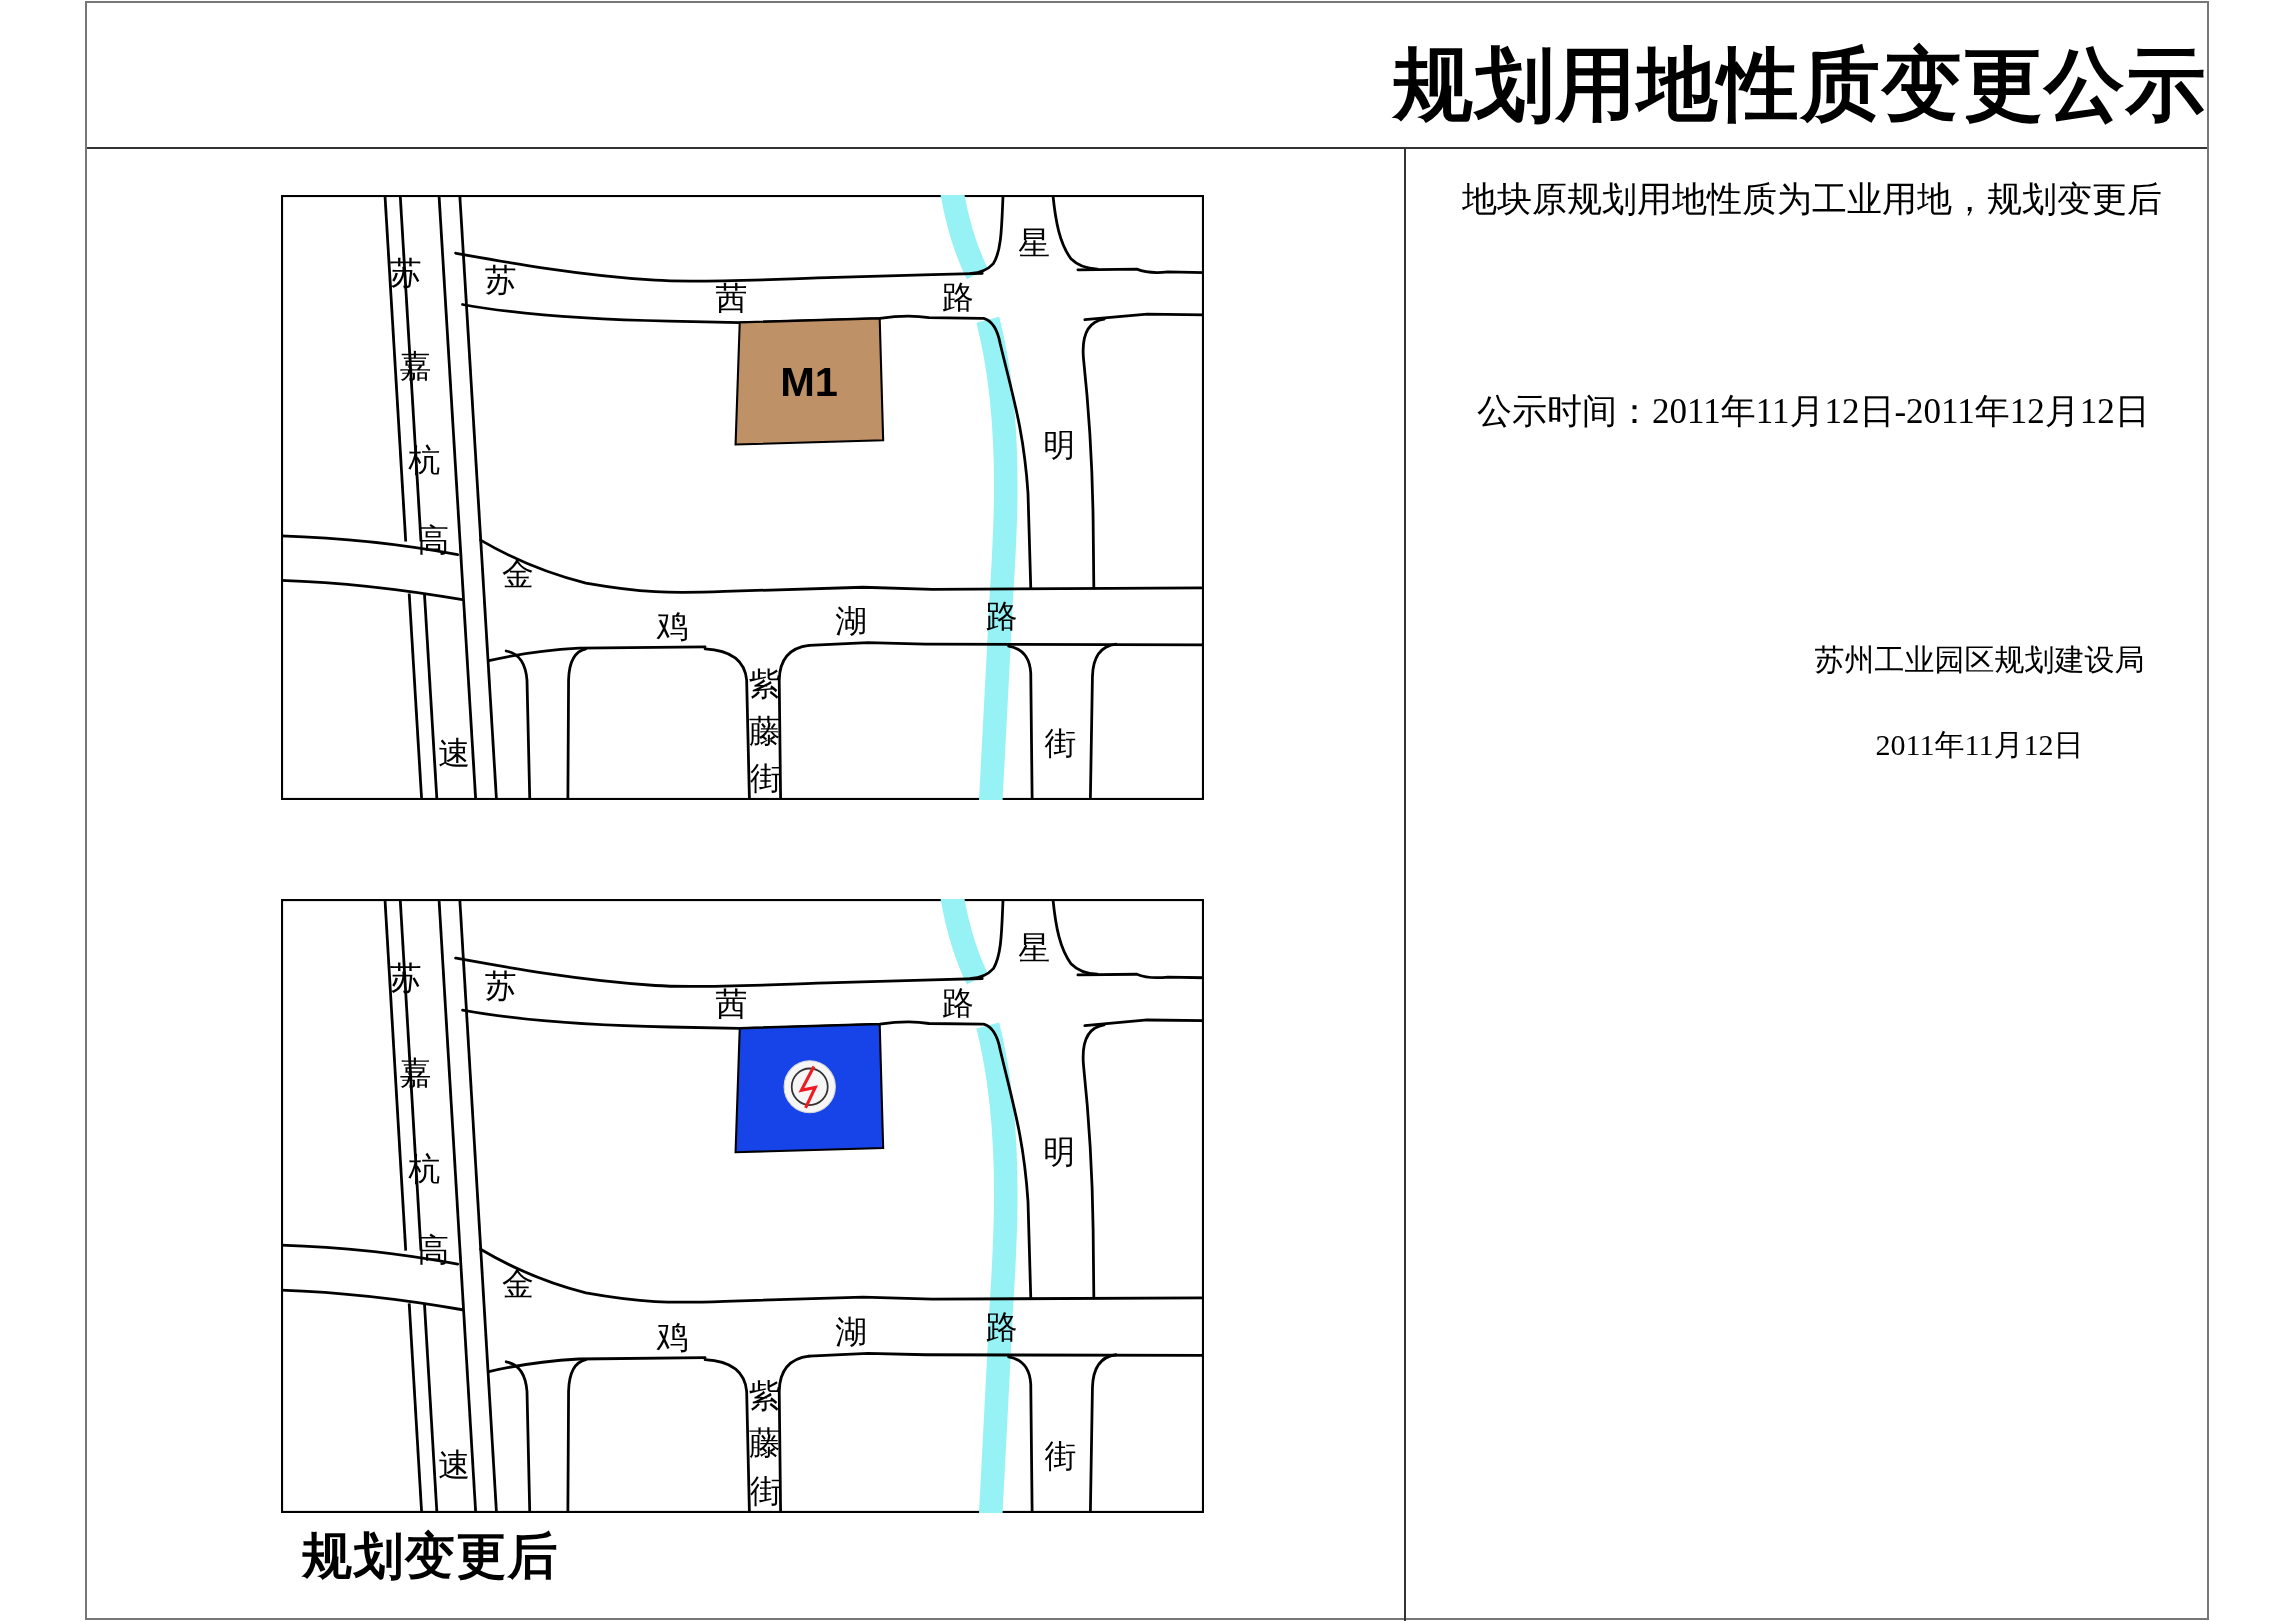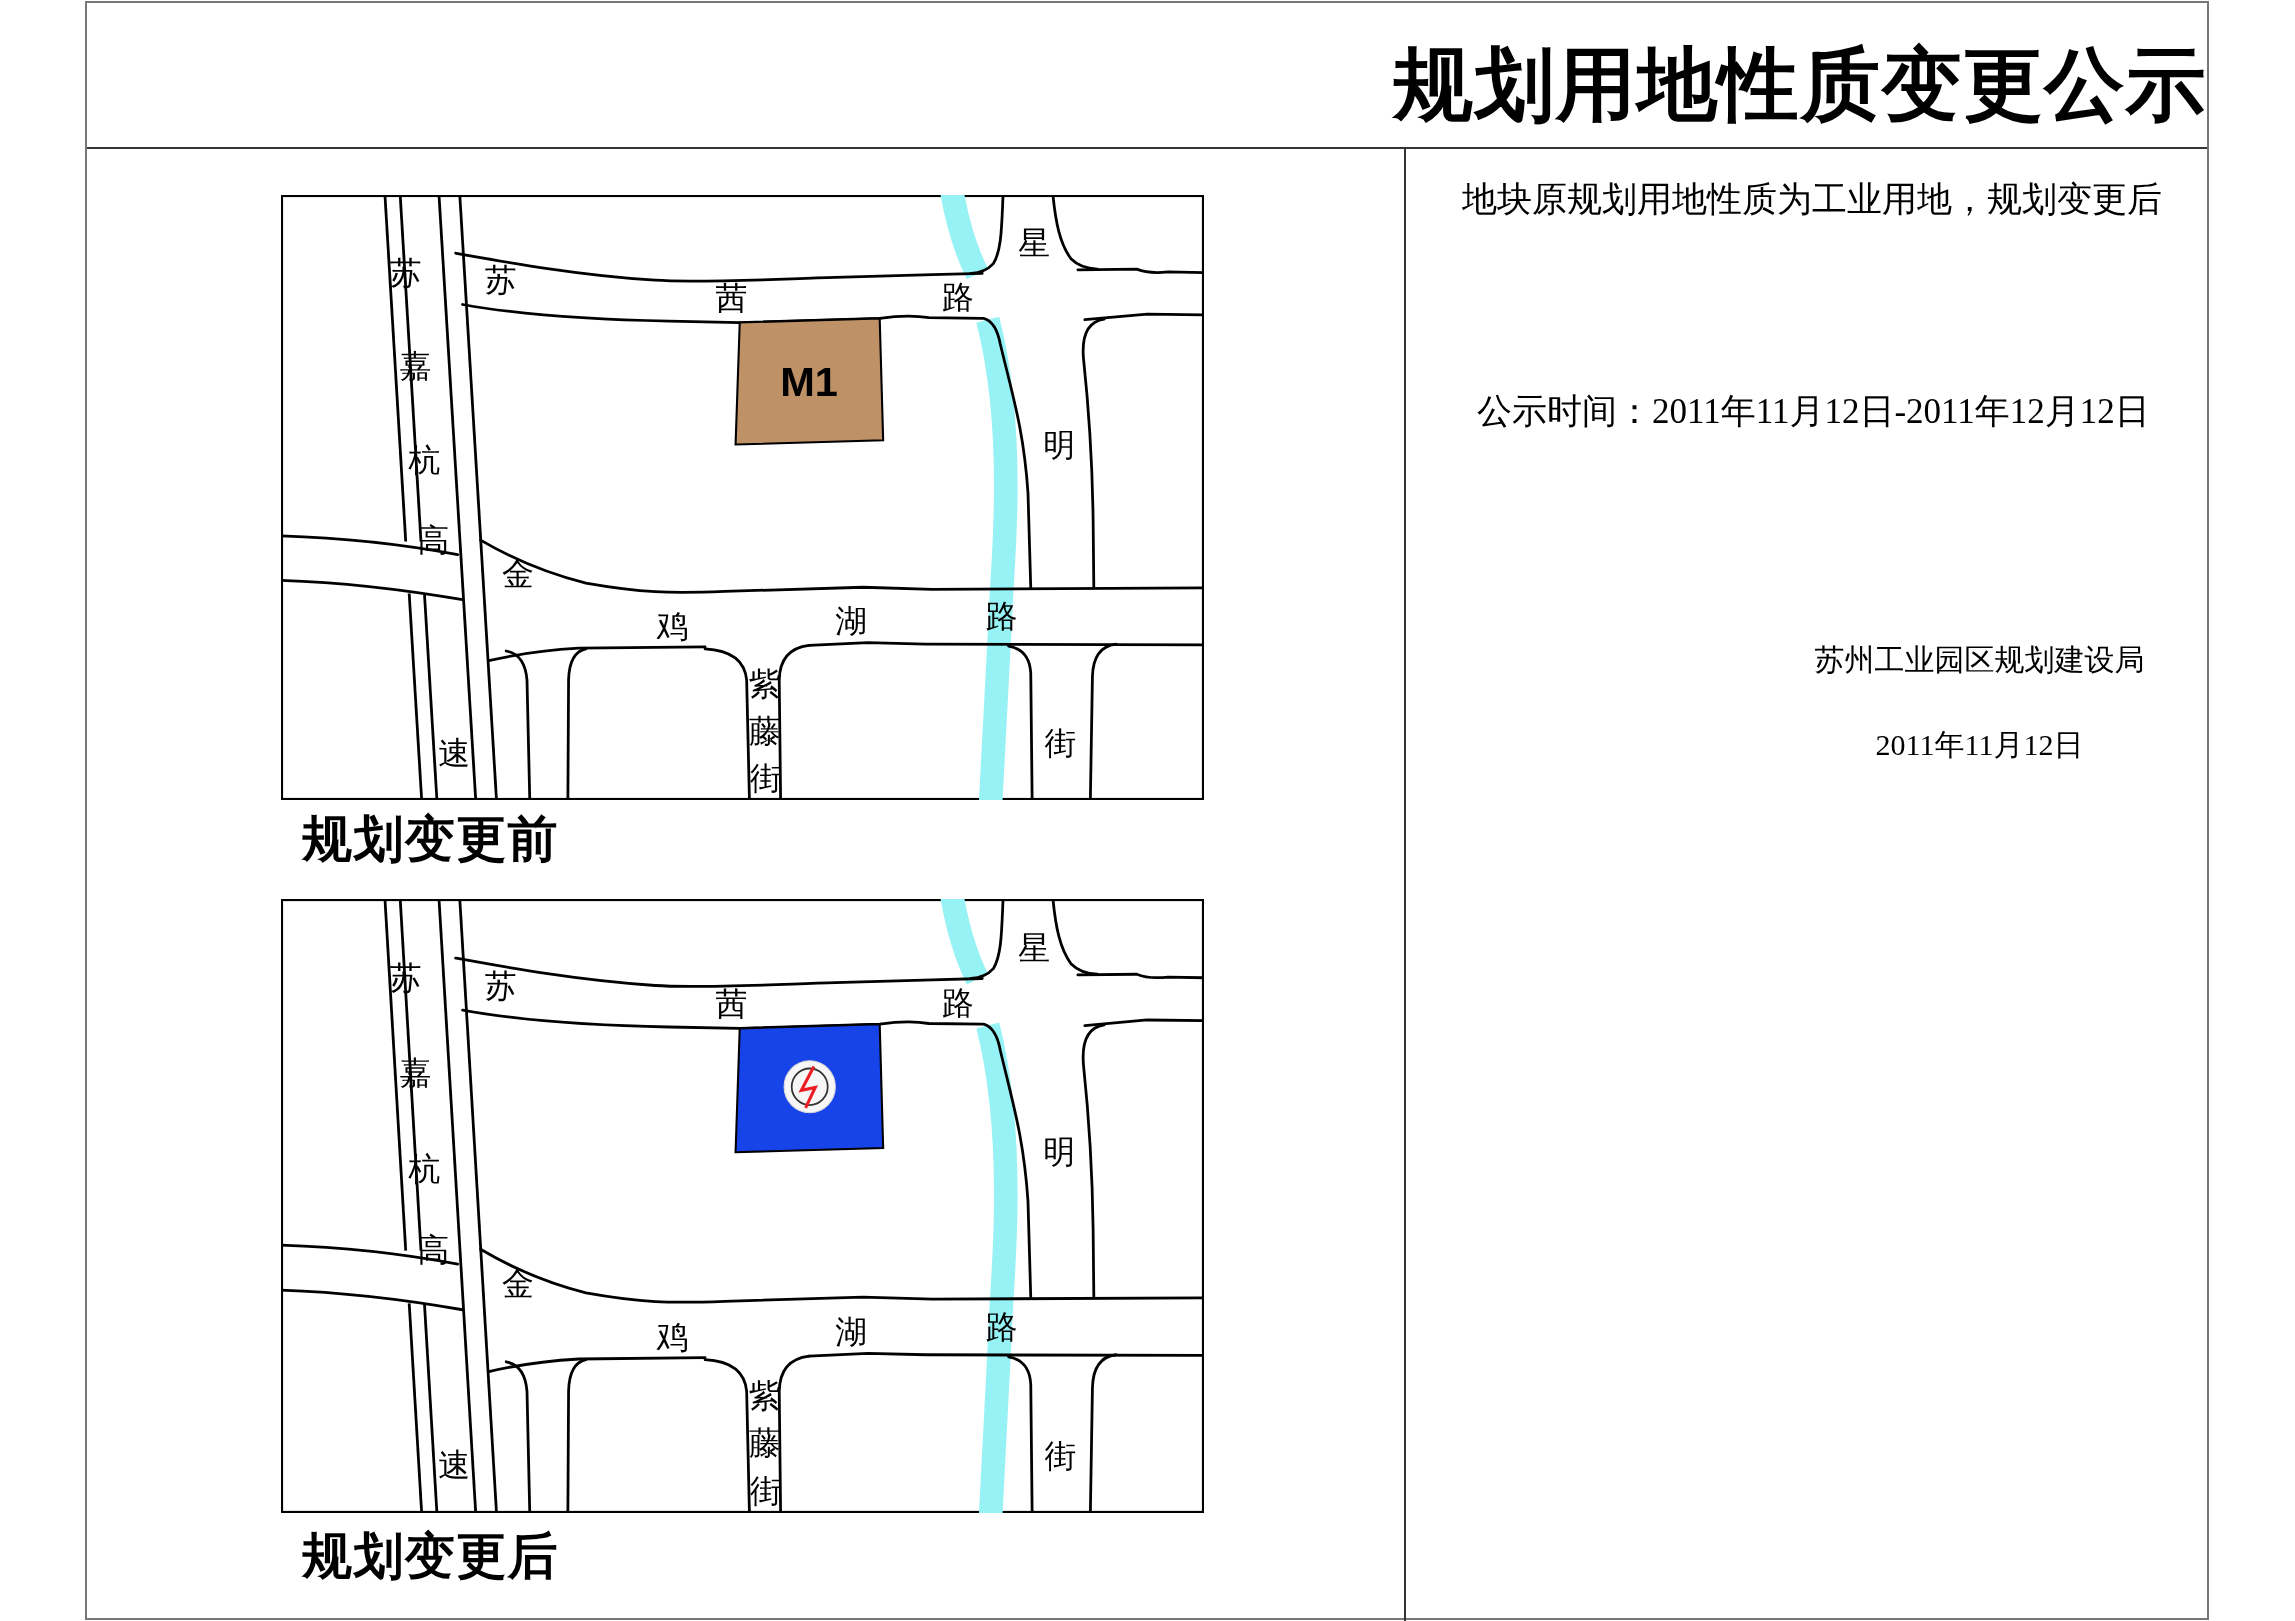--- a/index.html
+++ b/index.html
@@ -134,21 +134,20 @@
       <g>
         <polygon points="662,184 864,178 869,354 656,360" fill="#1644E9" stroke="#000" stroke-width="3"></polygon>
         <g>
           <circle cx="763" cy="267" r="37" fill="#f6f6f6" stroke="#d8d8d8" stroke-width="1.5"></circle>
           <circle cx="763" cy="267" r="26" fill="none" stroke="#333" stroke-width="2.5"></circle>
           <path d="M 769,238 L 751,272 L 771,268 L 757,297" fill="none" stroke="#ED1C24" stroke-width="4.5"></path>
         </g>
       </g>
     </svg>
 
-    <div class="map-caption" id="caption-before">规划变更前</div>
     <div class="map-caption" id="caption-after">规划变更后</div>
 
     <div class="notice-text" id="notice-para">
       <div>地块原规划用地性质为工业用地，规划变更后</div>
     </div>
     <div class="notice-text" id="notice-period">公示时间：2011年11月12日-2011年12月12日</div>
     <div class="notice-text" id="notice-sign">
       <div>苏州工业园区规划建设局</div>
       <div>2011年11月12日</div>
     </div>

